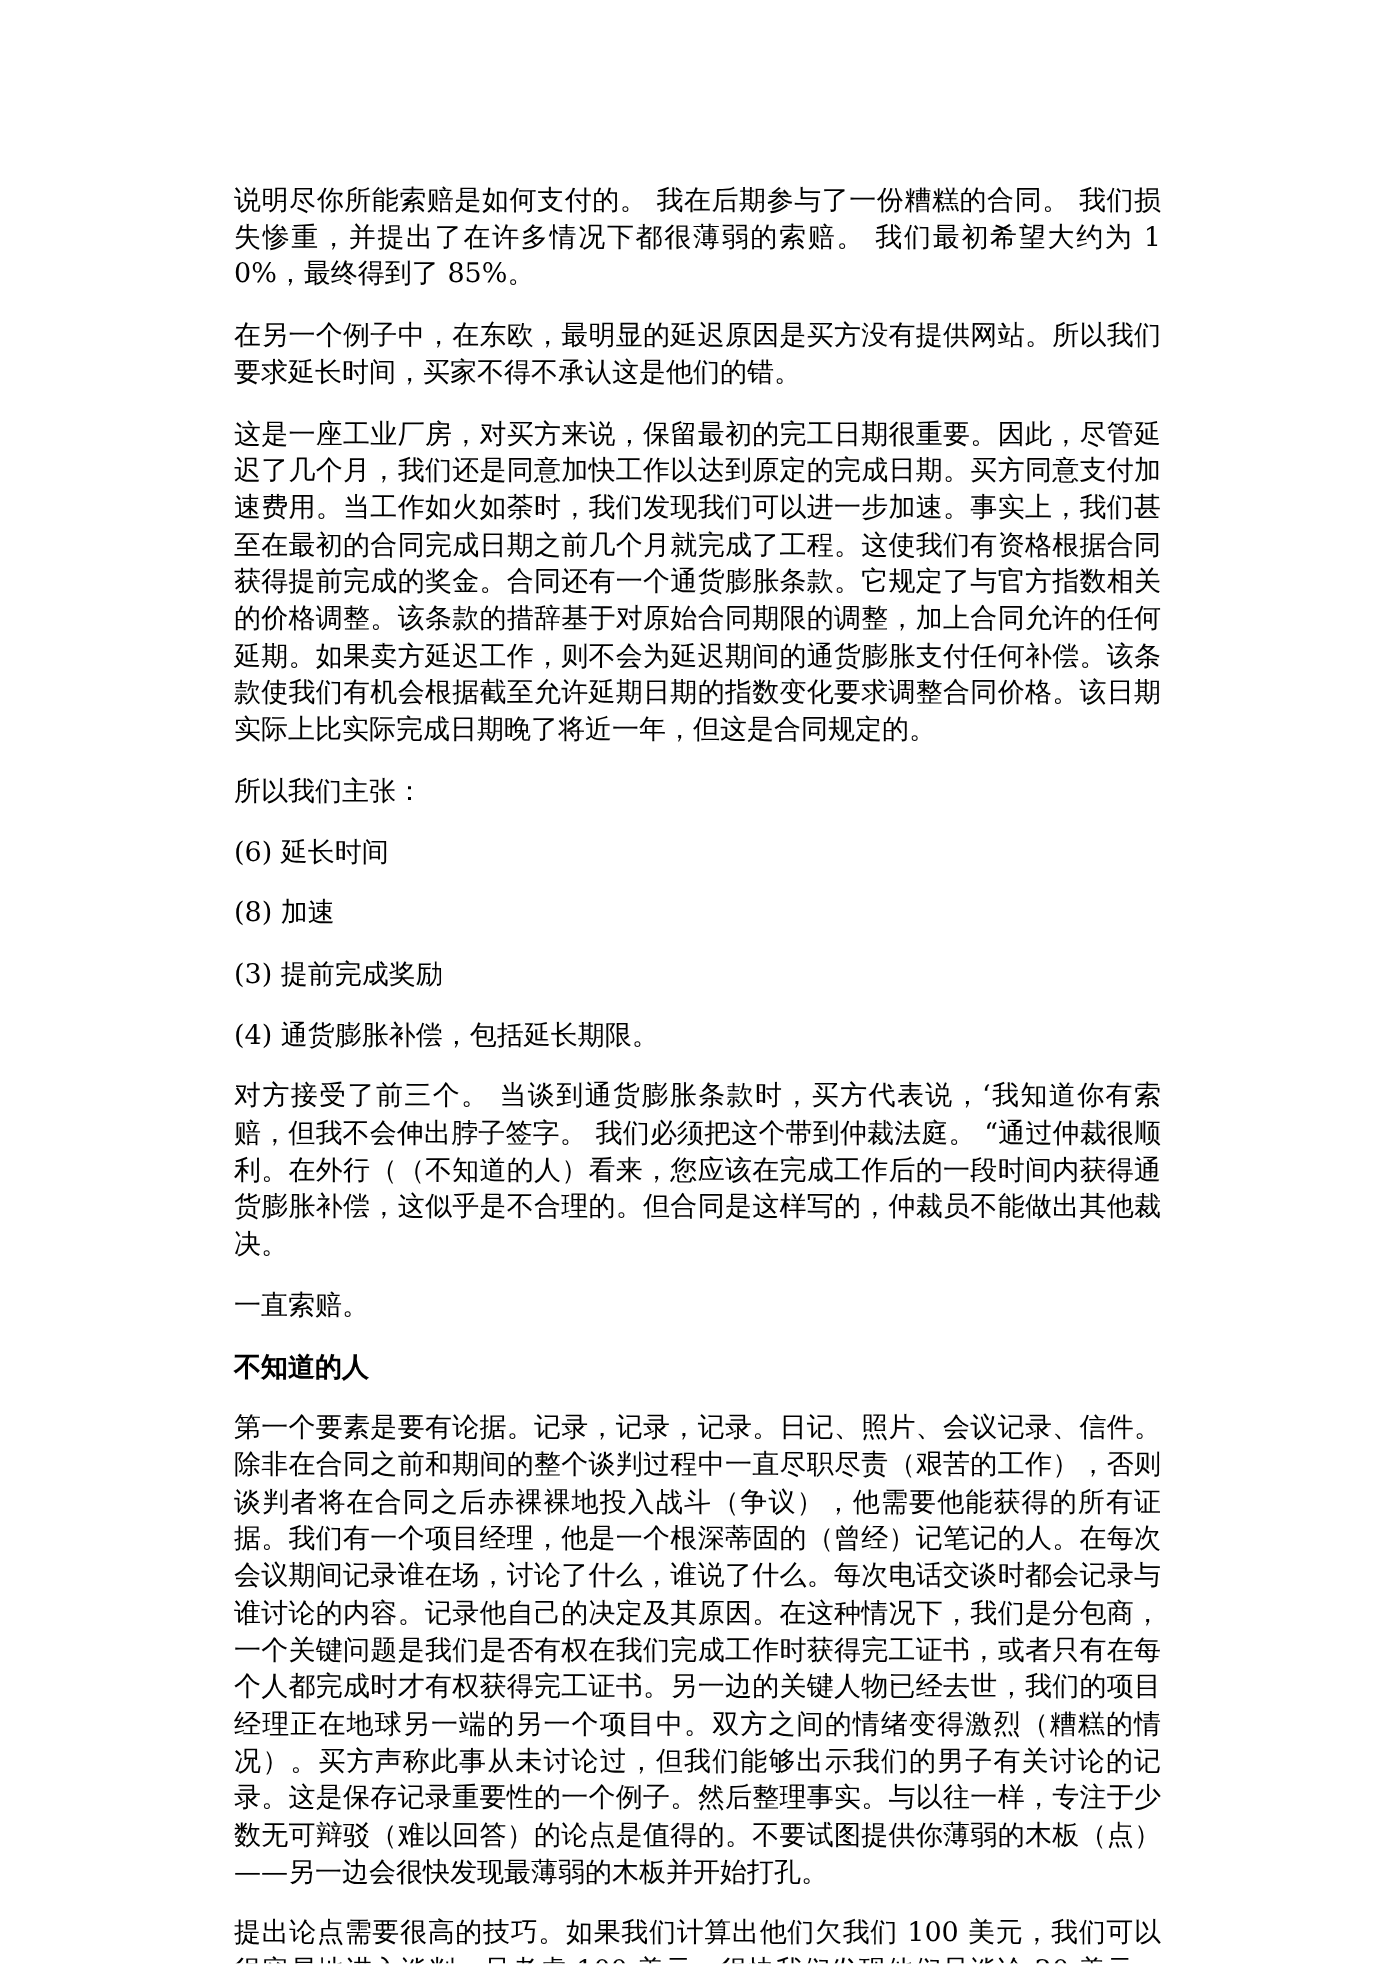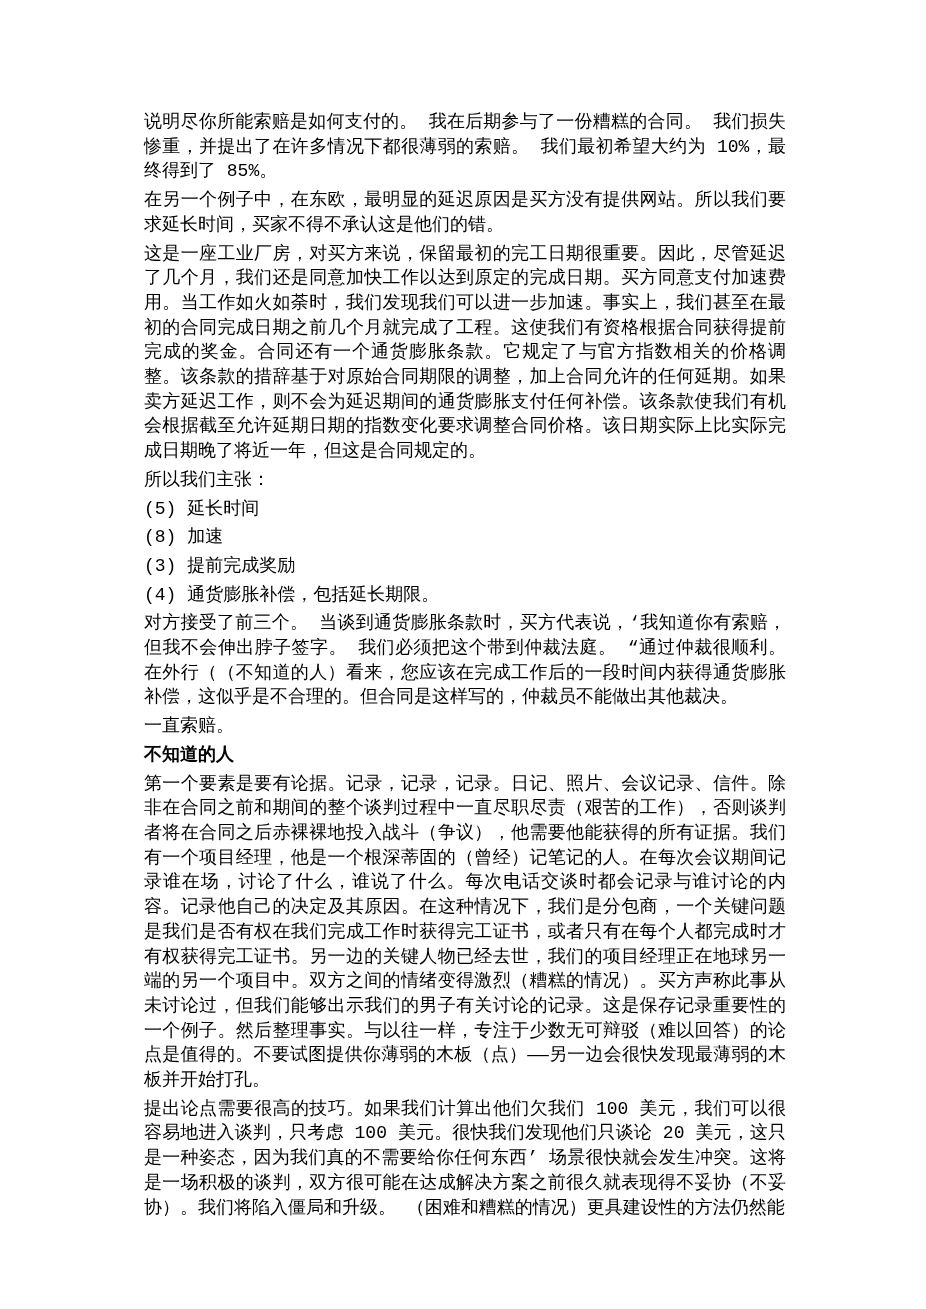--- a/index.html
+++ b/index.html
@@ -19,43 +19,42 @@
   .doc-body {
     font-family: "DejaVu Serif", "Liberation Serif", serif;
     font-size: 18px;
     line-height: 24.7px;
     color: #000000;
     text-align: justify;
     word-break: break-all;
   }
   .doc-body p,
   .doc-body h2 {
-    margin: 4px;
+    margin: 16px;
     padding: 0;
     font-size: 18px;
     line-height: 24.7px;
-    font-family: Liberation Mono, monospace;
   }
   .doc-body h2 {
     font-weight: bold;
   }
   .doc-body .list-item {
     text-align: left;
   }
 </style>
 </head>
 <body>
 
 <div class="page">
   <div class="doc-body">
       <p class="block paragraph">说明尽你所能索赔是如何支付的。 我在后期参与了一份糟糕的合同。 我们损失惨重，并提出了在许多情况下都很薄弱的索赔。 我们最初希望大约为 10%，最终得到了 85%。</p>
       <p class="block paragraph">在另一个例子中，在东欧，最明显的延迟原因是买方没有提供网站。所以我们要求延长时间，买家不得不承认这是他们的错。</p>
       <p class="block paragraph">这是一座工业厂房，对买方来说，保留最初的完工日期很重要。因此，尽管延迟了几个月，我们还是同意加快工作以达到原定的完成日期。买方同意支付加速费用。当工作如火如荼时，我们发现我们可以进一步加速。事实上，我们甚至在最初的合同完成日期之前几个月就完成了工程。这使我们有资格根据合同获得提前完成的奖金。合同还有一个通货膨胀条款。它规定了与官方指数相关的价格调整。该条款的措辞基于对原始合同期限的调整，加上合同允许的任何延期。如果卖方延迟工作，则不会为延迟期间的通货膨胀支付任何补偿。该条款使我们有机会根据截至允许延期日期的指数变化要求调整合同价格。该日期实际上比实际完成日期晚了将近一年，但这是合同规定的。</p>
       <p class="block paragraph">所以我们主张：</p>
-      <p class="block list-item">(5) 延长时间</p>
+      <p class="block list-item">(6) 延长时间</p>
       <p class="block list-item">(8) 加速</p>
       <p class="block list-item">(3) 提前完成奖励</p>
       <p class="block list-item">(4) 通货膨胀补偿，包括延长期限。</p>
       <p class="block paragraph">对方接受了前三个。 当谈到通货膨胀条款时，买方代表说，‘我知道你有索赔，但我不会伸出脖子签字。 我们必须把这个带到仲裁法庭。 “通过仲裁很顺利。在外行（（不知道的人）看来，您应该在完成工作后的一段时间内获得通货膨胀补偿，这似乎是不合理的。但合同是这样写的，仲裁员不能做出其他裁决。</p>
       <p class="block paragraph">一直索赔。</p>
       <h2 class="block heading">不知道的人</h2>
       <p class="block paragraph">第一个要素是要有论据。记录，记录，记录。日记、照片、会议记录、信件。除非在合同之前和期间的整个谈判过程中一直尽职尽责（艰苦的工作），否则谈判者将在合同之后赤裸裸地投入战斗（争议），他需要他能获得的所有证据。我们有一个项目经理，他是一个根深蒂固的（曾经）记笔记的人。在每次会议期间记录谁在场，讨论了什么，谁说了什么。每次电话交谈时都会记录与谁讨论的内容。记录他自己的决定及其原因。在这种情况下，我们是分包商，一个关键问题是我们是否有权在我们完成工作时获得完工证书，或者只有在每个人都完成时才有权获得完工证书。另一边的关键人物已经去世，我们的项目经理正在地球另一端的另一个项目中。双方之间的情绪变得激烈（糟糕的情况）。买方声称此事从未讨论过，但我们能够出示我们的男子有关讨论的记录。这是保存记录重要性的一个例子。然后整理事实。与以往一样，专注于少数无可辩驳（难以回答）的论点是值得的。不要试图提供你薄弱的木板（点）——另一边会很快发现最薄弱的木板并开始打孔。</p>
       <p class="block paragraph">提出论点需要很高的技巧。如果我们计算出他们欠我们 100 美元，我们可以很容易地进入谈判，只考虑 100 美元。很快我们发现他们只谈论 20 美元，这只是一种姿态，因为我们真的不需要给你任何东西’ 场景很快就会发生冲突。这将是一场积极的谈判，双方很可能在达成解决方案之前很久就表现得不妥协（不妥协）。我们将陷入僵局和升级。 （困难和糟糕的情况）更具建设性的方法仍然能</p>
     </div>
 </div>

